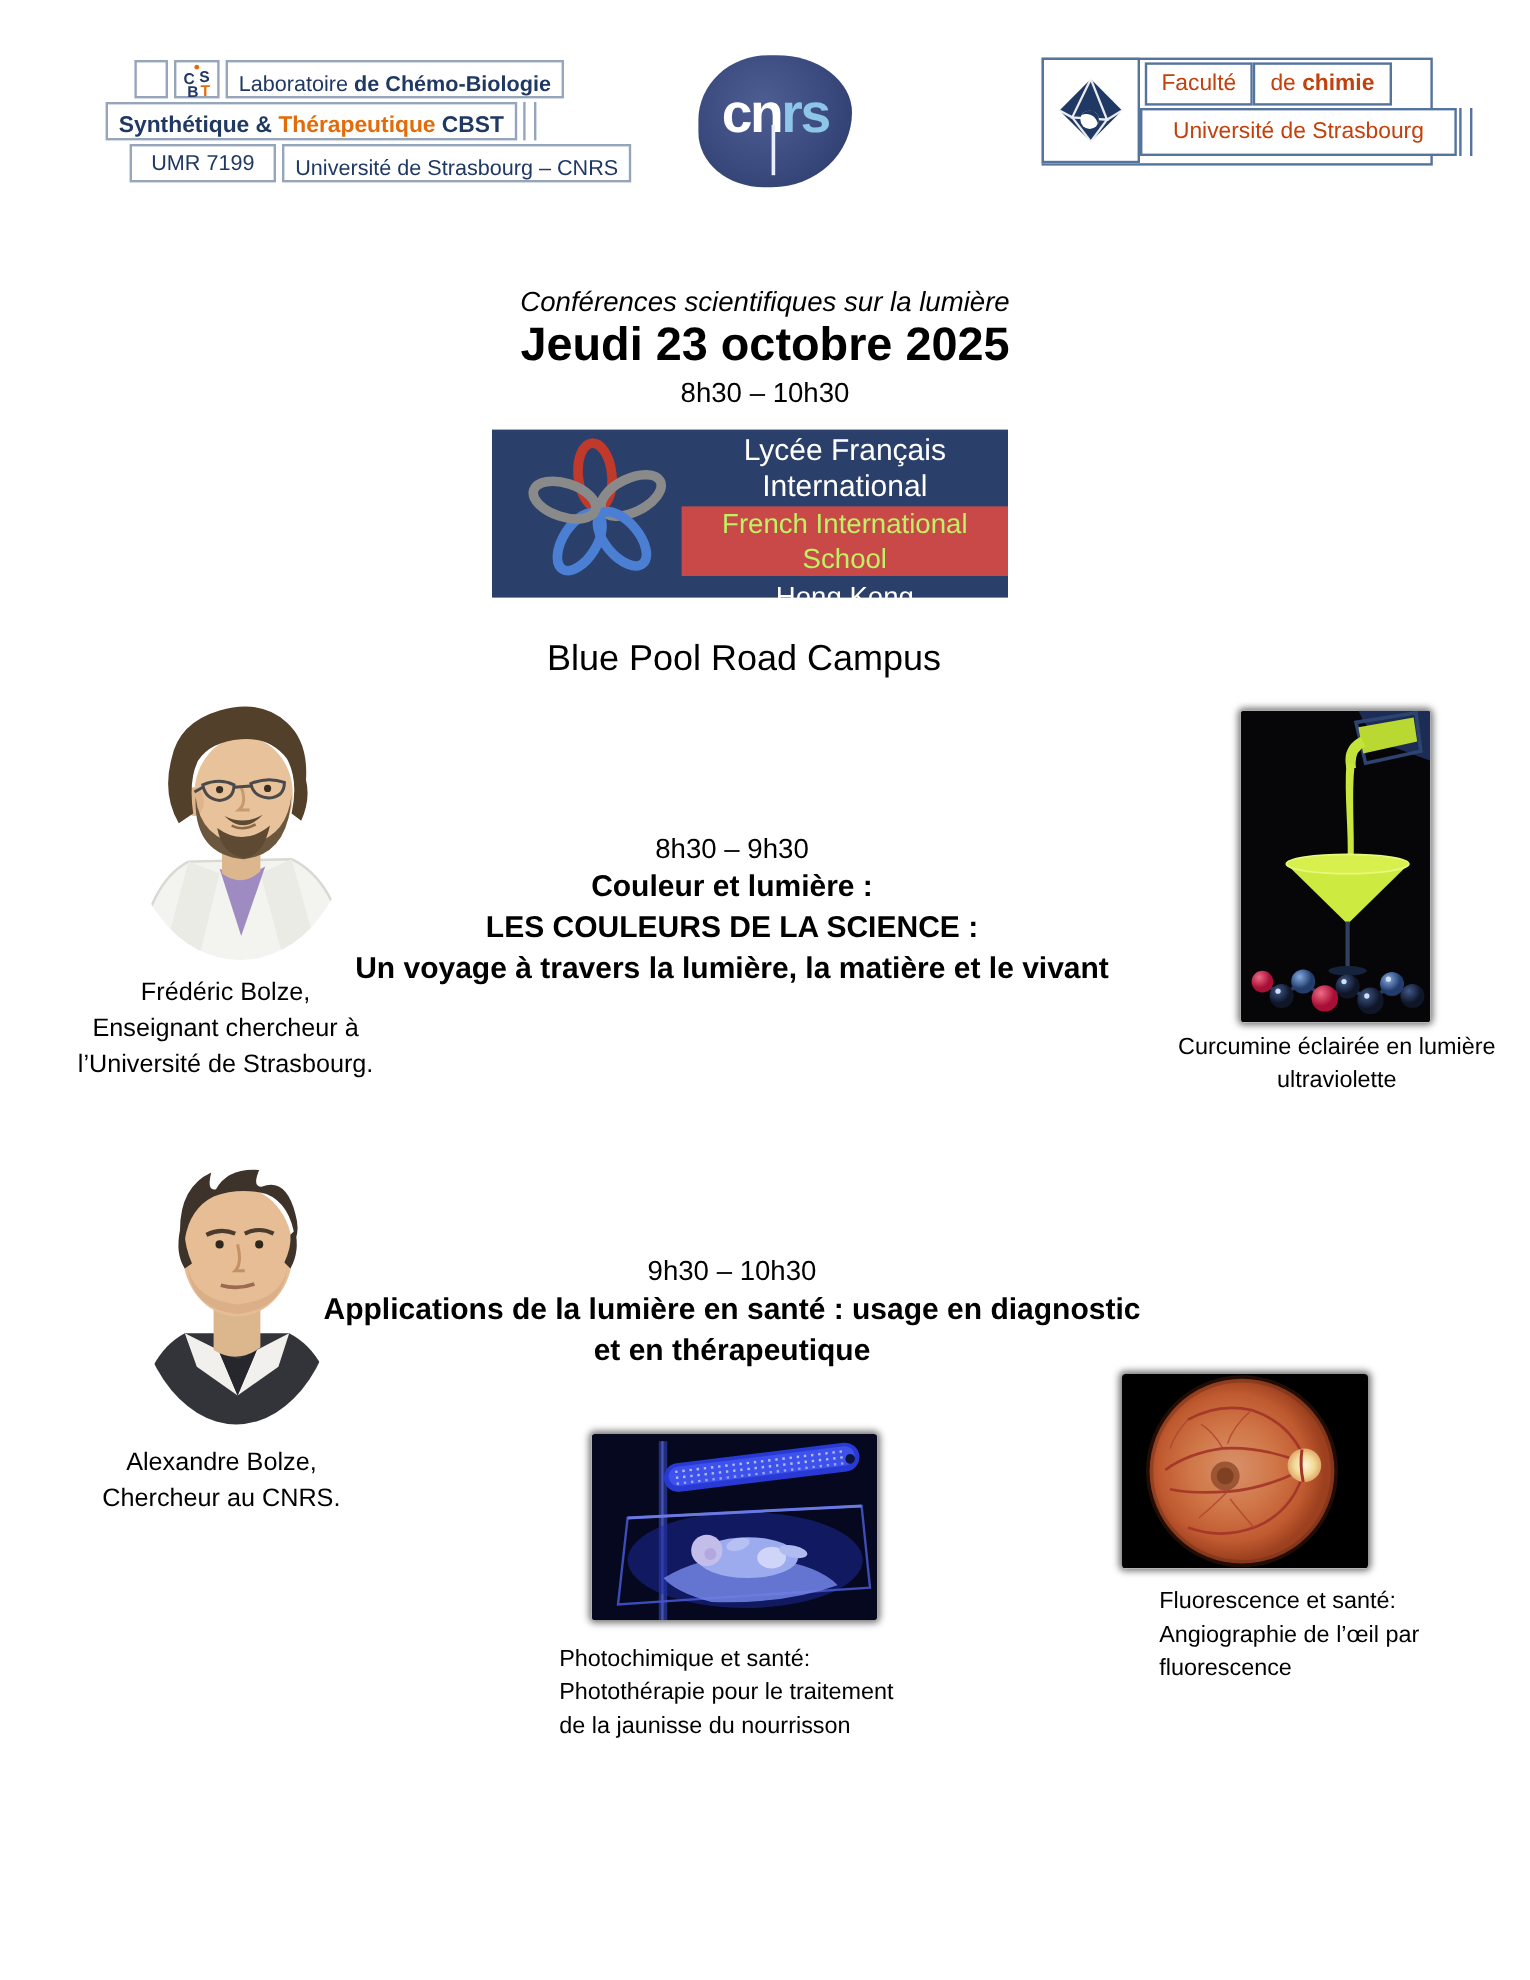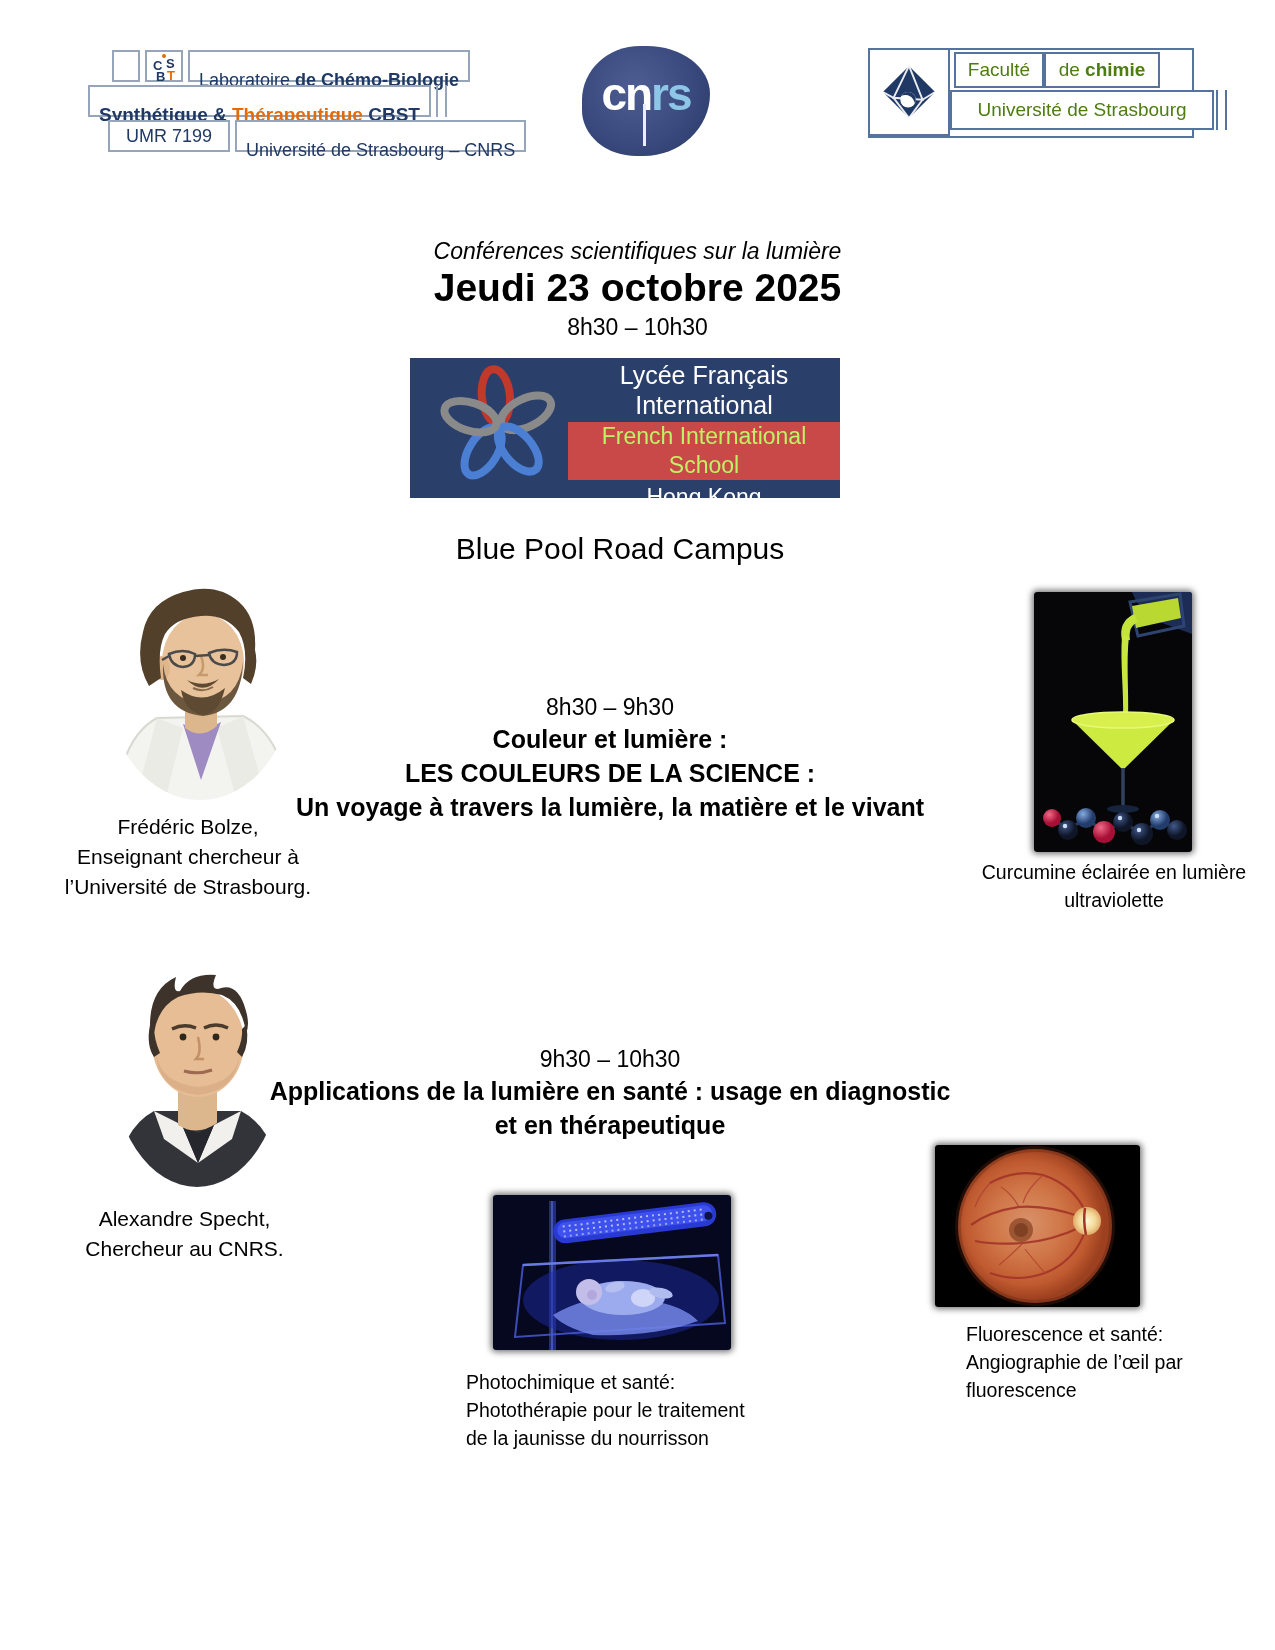--- a/index.html
+++ b/index.html
@@ -5,21 +5,21 @@
   html,body{margin:0;padding:0;background:#ffffff;}
   .page{
     position:relative;width:1275px;height:1650px;background:#ffffff;
     font-family:"Liberation Sans",sans-serif;color:#000;overflow:hidden;
   }
   .abs{position:absolute;}
 
   
   .cbst-row{position:absolute;display:flex;gap:5px;align-items:stretch;}
   .cbst-box{border:2px solid #97a5bb;background:#fff;color:#1f3864;
-    font-size:18px;line-height:28px;padding:14px 9px;white-space:nowrap;}
+    font-size:18px;line-height:28px;padding:4px 9px;white-space:nowrap;}
   .cbst-box.empty{width:24px;padding:0;}
   .cbst-box.glyph{width:34px;padding:0;position:relative;}
   .cbst-glyph{position:relative;width:100%;height:100%;font-weight:bold;font-size:13px;color:#1f3864;}
   .cbst-glyph span{position:absolute;}
   .gl-c{left:6px;top:0px;}
   .gl-s{left:19px;top:-2px;}
   .gl-b{left:9px;top:11px;}
   .gl-t{left:20px;top:10px;color:#e36c0a;}
   .gl-dot{left:15px;top:2px;width:4px;height:4px;border-radius:50%;background:#e36c0a;}
   .cbst-bold{font-weight:bold;}
@@ -32,21 +32,21 @@
     background:radial-gradient(circle at 42% 38%, #4e5e92 0%, #3a4a7e 55%, #293764 100%);
     border-radius:48% 52% 55% 45% / 52% 46% 60% 44%;
     display:flex;align-items:center;justify-content:center;
   }
   .cnrs-text{font-size:46px;font-weight:bold;letter-spacing:-2px;color:#ffffff;margin-top:-14px;}
   .cnrs-text .rs{color:#8ec6e8;}
   .cnrs-line{position:absolute;left:61px;top:58px;width:3px;height:42px;background:#e9eff6;}
 
   
   .unistra{position:absolute;left:868px;top:48px;width:322px;height:86px;border:2px solid #54749e;}
-  .u-box{position:absolute;border:2px solid #54749e;background:#fff;color:#4d7c0f;
+  .u-box{position:absolute;border:2px solid #54749e;background:#fff;color:#c2410c;
     font-size:19px;text-align:center;}
   .u-icon{left:-2px;top:-2px;width:78px;height:84px;border:2px solid #54749e;
     display:flex;align-items:center;justify-content:center;}
   .u-fac{left:84px;top:2px;width:86px;height:32px;line-height:32px;}
   .u-chi{left:174px;top:2px;width:112px;height:32px;line-height:32px;}
   .u-uni{left:80px;top:40px;width:248px;height:36px;line-height:36px;white-space:nowrap;padding:0 6px;}
   .u-bars{position:absolute;left:346px;top:40px;width:7px;height:40px;
     border-left:2px solid #54749e;border-right:2px solid #54749e;}
 
   
@@ -288,21 +288,21 @@
         <path d="M94 95 Q106 89 118 95" stroke="#4a3b2c" stroke-width="3.5" fill="none"></path>
         <circle cx="73" cy="104" r="3.4" fill="#2f261c"></circle>
         <circle cx="106" cy="104" r="3.4" fill="#2f261c"></circle>
         <path d="M88 104 Q92 120 86 126 L94 126" stroke="#c49065" stroke-width="2.5" fill="none"></path>
         <path d="M74 138 Q88 142 102 137" stroke="#9c6a52" stroke-width="3" fill="none"></path>
       </g>
     </svg>
   </div>
 
   <div class="abs speaker-cap cap2">
-    <div>Alexandre Specht,</div>
+    <div>Alexandre Bolze,</div>
     <div>Chercheur au CNRS.</div>
   </div>
 
   <div class="abs s2-text">
     <div class="sess-time">9h30 – 10h30</div>
     <div class="sess-title">Applications de la lumière en santé : usage en diagnostic</div>
     <div class="sess-title">et en thérapeutique</div>
   </div>
 
   <div class="img-frame" style="left:493px;top:1195px;width:238px;height:155px;">

